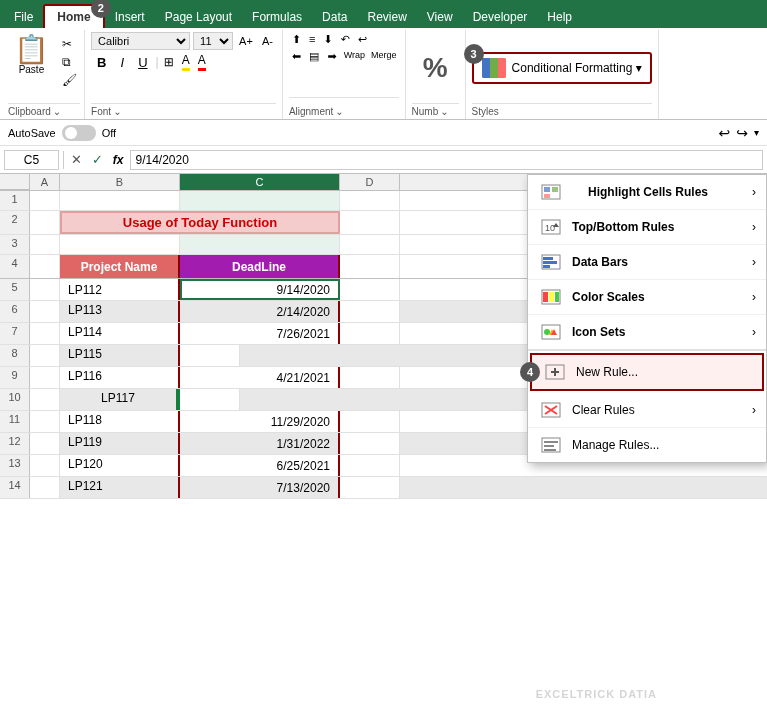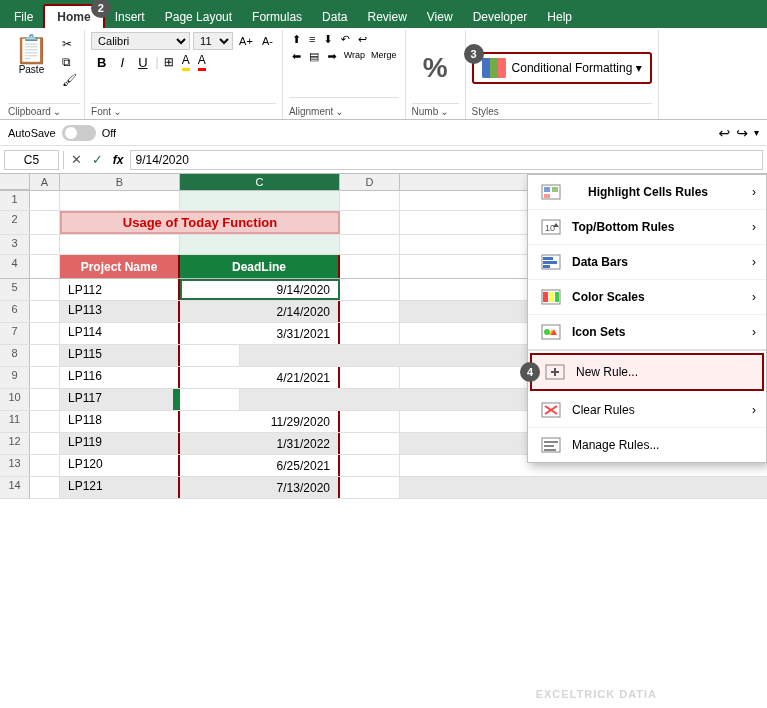--- a/index.html
+++ b/index.html
@@ -190,21 +190,21 @@
         <div style="width:30px; min-width:30px; padding:2px 4px; font-size:12px; border-right:1px solid #e0e0e0;"></div>
         <div style="width:120px; min-width:120px; padding:2px 4px; font-size:12px; border-right:1px solid #e0e0e0;"></div>
         <div style="width:160px; min-width:160px; padding:2px 4px; font-size:12px; border-right:1px solid #e0e0e0; background:#e6f3ec;"></div>
         <div style="width:60px; min-width:60px; padding:2px 4px; font-size:12px; border-right:1px solid #e0e0e0;"></div>
       </div>
 
       <div style="display:flex; border-bottom:1px solid #c0c0c0; height:24px;">
         <div style="width:30px; min-width:30px; text-align:center; padding:2px; font-size:11px; color:#555; border-right:1px solid #c0c0c0; background:#f0f0f0;">4</div>
         <div style="width:30px; min-width:30px; padding:2px 4px; font-size:12px; border-right:1px solid #e0e0e0;"></div>
         <div style="width:120px; min-width:120px; padding:2px 4px; font-size:12px; font-weight:bold; border-right:2px solid #8B0000; background:#E06666; color:white; display:flex; align-items:center; justify-content:center;">Project Name</div>
-        <div style="width:160px; min-width:160px; padding:2px 4px; font-size:12px; font-weight:bold; border-right:2px solid #8B0000; background:#15803d; color:white; display:flex; align-items:center; justify-content:center;">DeadLine</div>
+        <div style="width:160px; min-width:160px; padding:2px 4px; font-size:12px; font-weight:bold; border-right:2px solid #8B0000; background:#a21caf; color:white; display:flex; align-items:center; justify-content:center;">DeadLine</div>
         <div style="width:60px; min-width:60px; padding:2px 4px; font-size:12px; border-right:1px solid #e0e0e0;"></div>
       </div>
 
       <div style="display:flex; border-bottom:1px solid #e0e0e0; height:22px;">
         <div style="width:30px; min-width:30px; text-align:center; padding:2px; font-size:11px; color:#555; border-right:1px solid #c0c0c0; background:#f0f0f0;">5</div>
         <div style="width:30px; min-width:30px; border-right:1px solid #e0e0e0;"></div>
         <div style="width:120px; min-width:120px; padding:2px 8px; font-size:12px; border-right:2px solid #8B0000; display:flex; align-items:center;">LP112</div>
         <div style="width:160px; min-width:160px; padding:2px 8px; font-size:12px; border-right:2px solid #8B0000; border:2px solid #217346; display:flex; align-items:center; justify-content:flex-end; position:relative;">9/14/2020</div>
         <div style="width:60px; min-width:60px; border-right:1px solid #e0e0e0;"></div>
       </div>
@@ -214,21 +214,21 @@
         <div style="width:30px; min-width:30px; border-right:1px solid #e0e0e0; background:white;"></div>
         <div style="width:120px; min-width:120px; padding:2px 8px; font-size:12px; border-right:2px solid #8B0000;">LP113</div>
         <div style="width:160px; min-width:160px; padding:2px 8px; font-size:12px; border-right:2px solid #8B0000; display:flex; align-items:center; justify-content:flex-end;">2/14/2020</div>
         <div style="width:60px; min-width:60px; border-right:1px solid #e0e0e0; background:white;"></div>
       </div>
 
       <div style="display:flex; border-bottom:1px solid #e0e0e0; height:22px;">
         <div style="width:30px; min-width:30px; text-align:center; padding:2px; font-size:11px; color:#555; border-right:1px solid #c0c0c0; background:#f0f0f0;">7</div>
         <div style="width:30px; min-width:30px; border-right:1px solid #e0e0e0;"></div>
         <div style="width:120px; min-width:120px; padding:2px 8px; font-size:12px; border-right:2px solid #8B0000;">LP114</div>
-        <div style="width:160px; min-width:160px; padding:2px 8px; font-size:12px; border-right:2px solid #8B0000; display:flex; align-items:center; justify-content:flex-end;">3/31/2021</div>
+        <div style="width:160px; min-width:160px; padding:2px 8px; font-size:12px; border-right:2px solid #8B0000; display:flex; align-items:center; justify-content:flex-end;">7/26/2021</div>
         <div style="width:60px; min-width:60px; border-right:1px solid #e0e0e0;"></div>
       </div>
 
       <div style="display:flex; border-bottom:1px solid #e0e0e0; height:22px; background:#e8e8e8;">
         <div style="width:30px; min-width:30px; text-align:center; padding:2px; font-size:11px; color:#555; border-right:1px solid #c0c0c0; background:#f0f0f0;">8</div>
         <div style="width:30px; min-width:30px; border-right:1px solid #e0e0e0; background:white;"></div>
         <div style="width:120px; min-width:120px; padding:2px 8px; font-size:12px; border-right:2px solid #8B0000;">LP115</div>
         <div style="width:60px; min-width:60px; border-right:1px solid #e0e0e0; background:white;"></div>
       </div>
 
@@ -236,21 +236,21 @@
         <div style="width:30px; min-width:30px; text-align:center; padding:2px; font-size:11px; color:#555; border-right:1px solid #c0c0c0; background:#f0f0f0;">9</div>
         <div style="width:30px; min-width:30px; border-right:1px solid #e0e0e0;"></div>
         <div style="width:120px; min-width:120px; padding:2px 8px; font-size:12px; border-right:2px solid #8B0000;">LP116</div>
         <div style="width:160px; min-width:160px; padding:2px 8px; font-size:12px; border-right:2px solid #8B0000; display:flex; align-items:center; justify-content:flex-end;">4/21/2021</div>
         <div style="width:60px; min-width:60px; border-right:1px solid #e0e0e0;"></div>
       </div>
 
       <div style="display:flex; border-bottom:1px solid #e0e0e0; height:22px; background:#e8e8e8;">
         <div style="width:30px; min-width:30px; text-align:center; padding:2px; font-size:11px; color:#555; border-right:1px solid #c0c0c0; background:#f0f0f0;">10</div>
         <div style="width:30px; min-width:30px; border-right:1px solid #e0e0e0; background:white;"></div>
-        <div style="width:120px; min-width:120px; padding:2px 8px; font-size:12px; border-right:7px solid #15803d;">LP117</div>
+        <div style="width:120px; min-width:120px; padding:2px 8px; font-size:12px; border-right:4px solid #15803d;text-align:center;">LP117</div>
         <div style="width:60px; min-width:60px; border-right:1px solid #e0e0e0; background:white;"></div>
       </div>
 
       <div style="display:flex; border-bottom:1px solid #e0e0e0; height:22px;">
         <div style="width:30px; min-width:30px; text-align:center; padding:2px; font-size:11px; color:#555; border-right:1px solid #c0c0c0; background:#f0f0f0;">11</div>
         <div style="width:30px; min-width:30px; border-right:1px solid #e0e0e0;"></div>
         <div style="width:120px; min-width:120px; padding:2px 8px; font-size:12px; border-right:2px solid #8B0000;">LP118</div>
         <div style="width:160px; min-width:160px; padding:2px 8px; font-size:12px; border-right:2px solid #8B0000; display:flex; align-items:center; justify-content:flex-end;">11/29/2020</div>
         <div style="width:60px; min-width:60px; border-right:1px solid #e0e0e0;"></div>
       </div>

